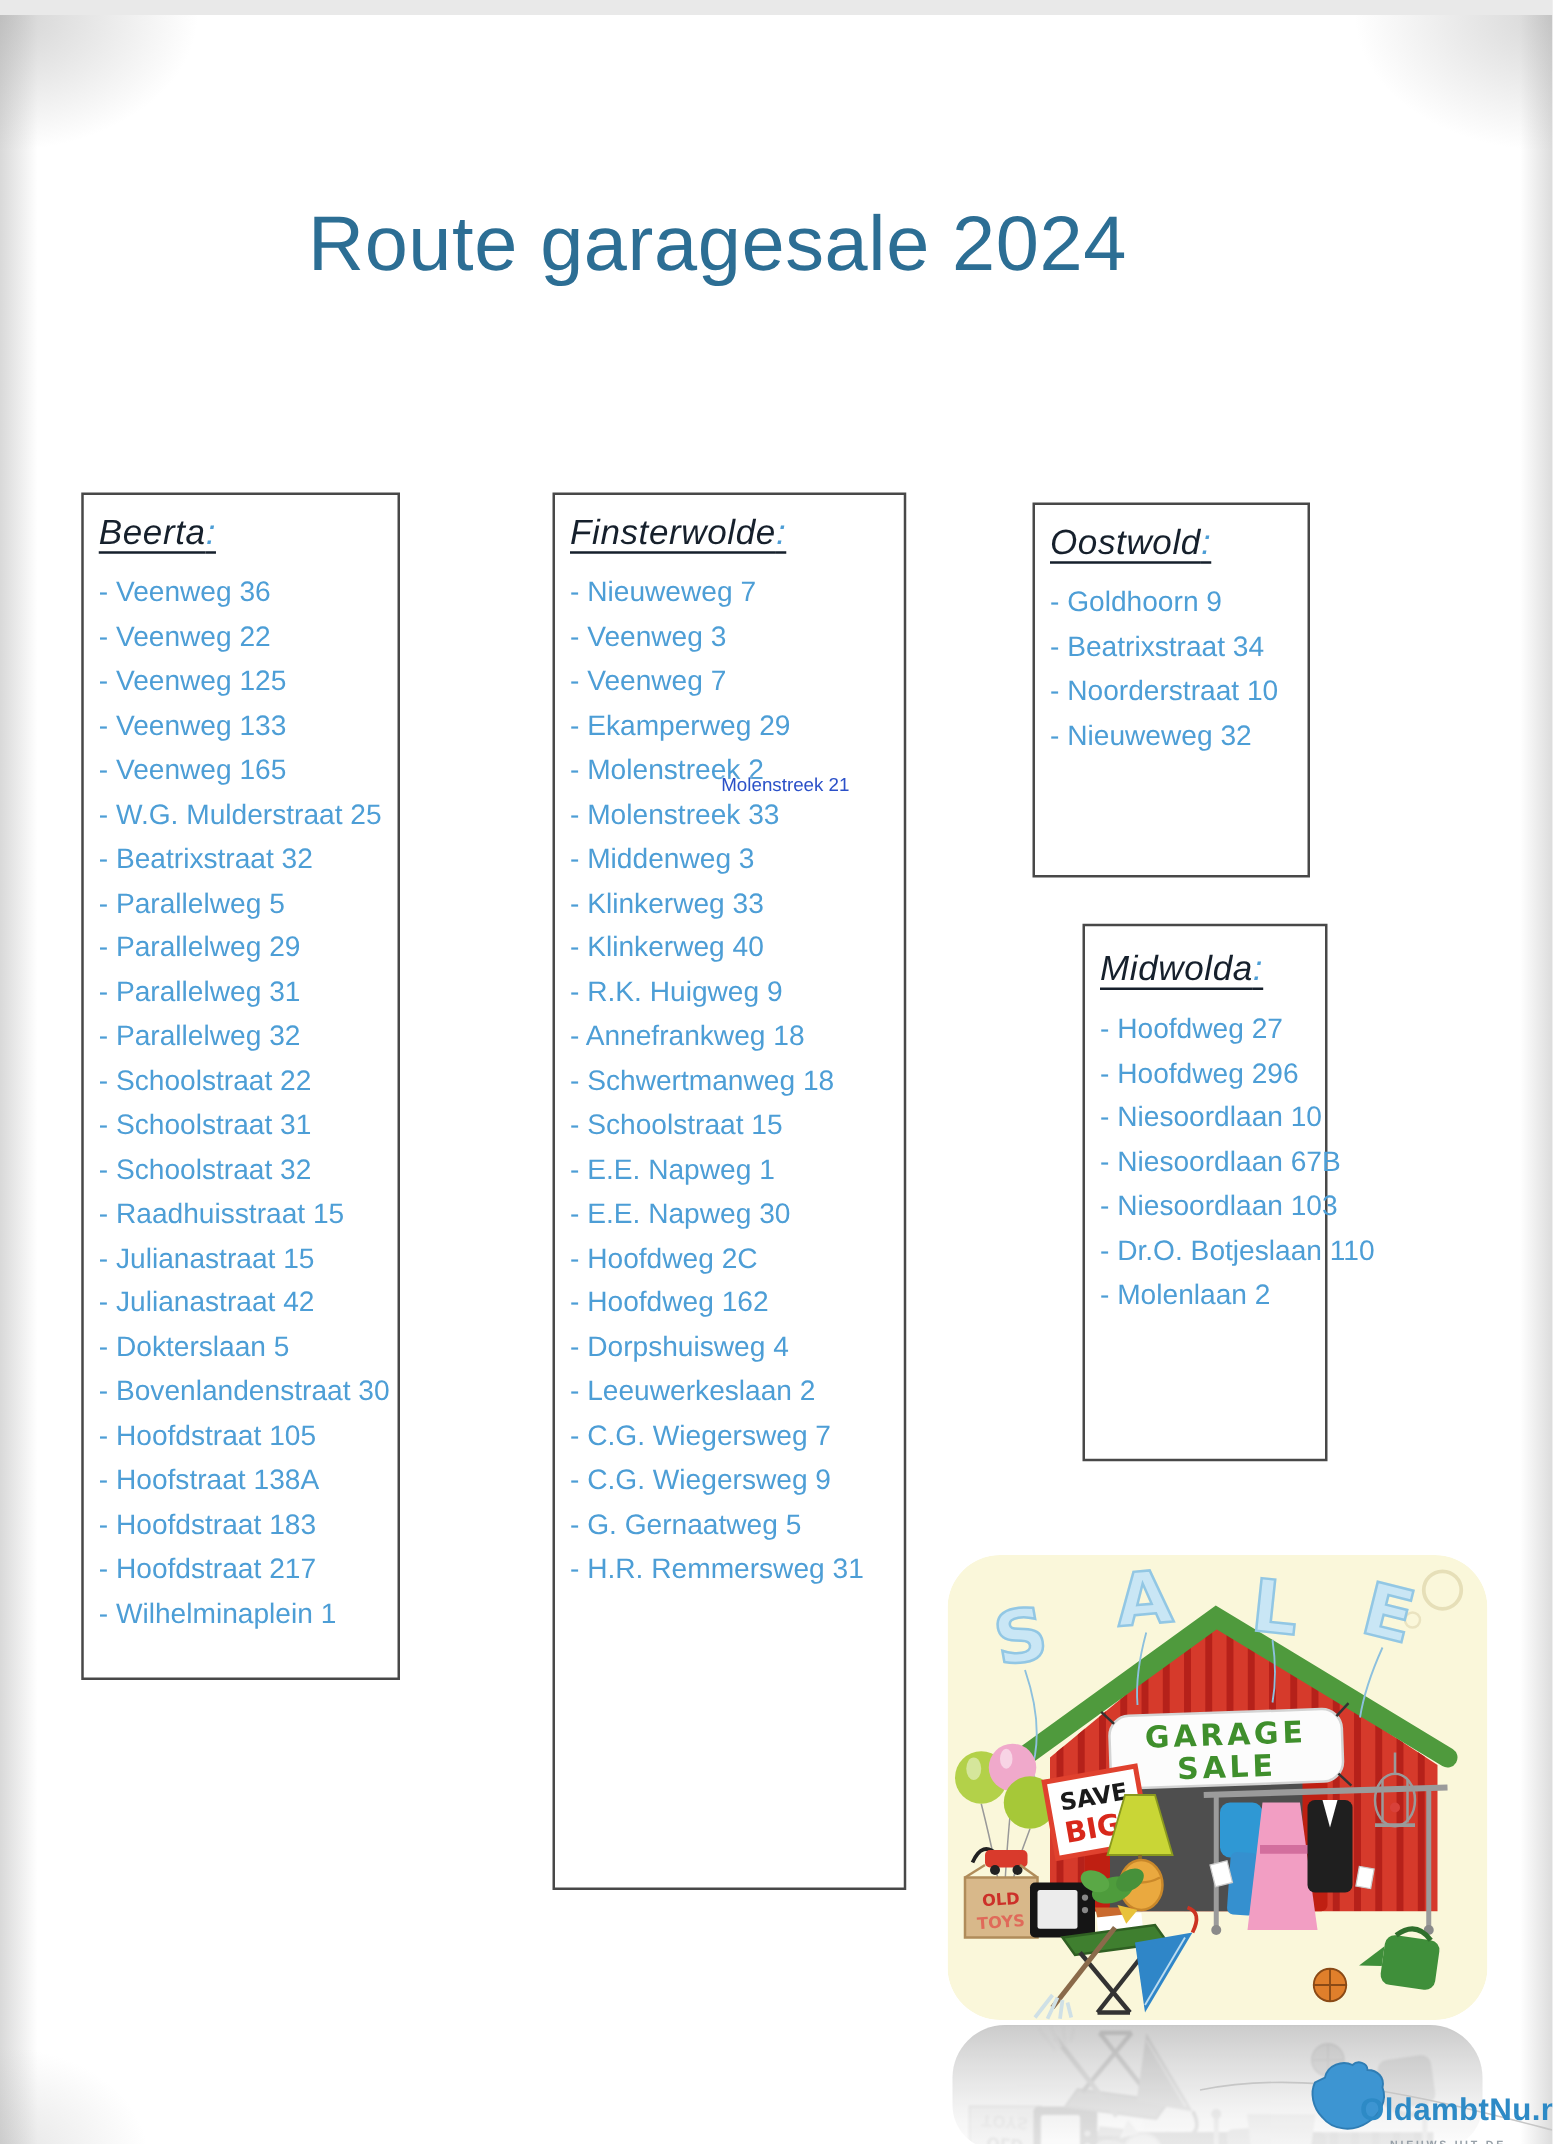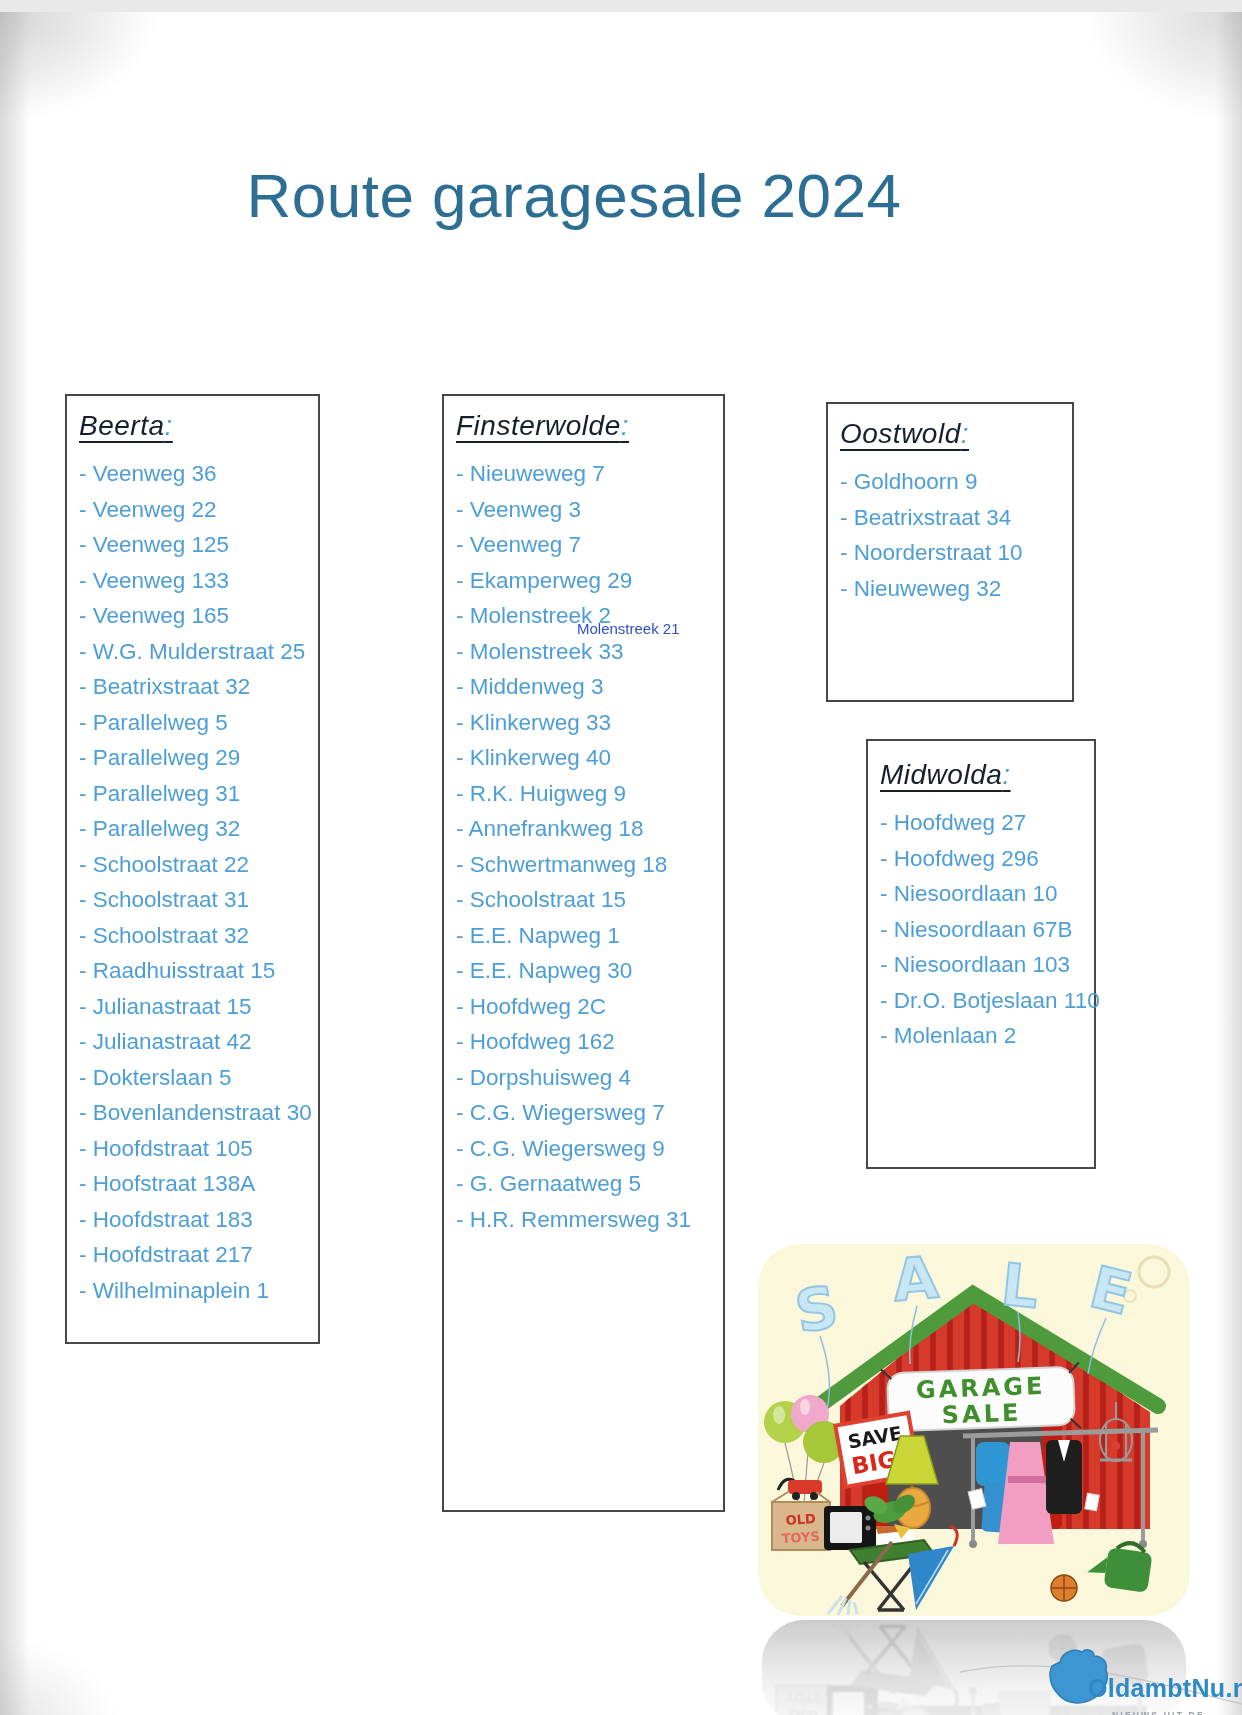--- a/index.html
+++ b/index.html
@@ -33,22 +33,22 @@
   .sec-h{
     margin:0 0 14px 0;font-size:28px;font-weight:normal;font-style:italic;
     color:#16202c;letter-spacing:.5px;
     text-decoration:underline;text-decoration-thickness:2px;text-underline-offset:6px;
   }
   .sec-colon{color:#4d9ed6;}
   .item{font-size:22.5px;line-height:35.5px;color:#4d9ed6;white-space:nowrap;}
 
   #sec-beerta{left:65px;top:382px;width:255px;height:950px;}
   #sec-finsterwolde{left:442px;top:382px;width:283px;height:1118px;}
-  #sec-oostwold{left:826px;top:390px;width:248px;height:300px;}
-  #sec-midwolda{left:866px;top:727px;width:230px;height:430px;padding-top:18px;}
+  #sec-oostwold{left:826px;top:390px;width:222px;height:300px;}
+  #sec-midwolda{left:866px;top:727px;width:196px;height:430px;padding-top:18px;}
 
   .note{
     position:absolute;left:577px;top:608px;font-size:15px;color:#2b50c8;
     text-shadow:0 0 3px #fff,0 0 3px #fff;white-space:nowrap;
   }
 
   .art-wrap{
     position:absolute;left:758px;top:1232px;width:432px;height:372px;
     border-radius:42px;overflow:hidden;
   }
@@ -132,20 +132,21 @@
         <div class="item">- Klinkerweg 40</div>
         <div class="item">- R.K. Huigweg 9</div>
         <div class="item">- Annefrankweg 18</div>
         <div class="item">- Schwertmanweg 18</div>
         <div class="item">- Schoolstraat 15</div>
         <div class="item">- E.E. Napweg 1</div>
         <div class="item">- E.E. Napweg 30</div>
         <div class="item">- Hoofdweg 2C</div>
         <div class="item">- Hoofdweg 162</div>
         <div class="item">- Dorpshuisweg 4</div>
+        <div class="item">- Leeuwerkeslaan 2</div>
         <div class="item">- C.G. Wiegersweg 7</div>
         <div class="item">- C.G. Wiegersweg 9</div>
         <div class="item">- G. Gernaatweg 5</div>
         <div class="item">- H.R. Remmersweg 31</div>
       </div>
   </div>
 
   <div class="section" id="sec-oostwold">
     <h2 class="sec-h"><span class="sec-title">Oostwold</span><span class="sec-colon">:</span></h2>
     <div class="sec-list">

